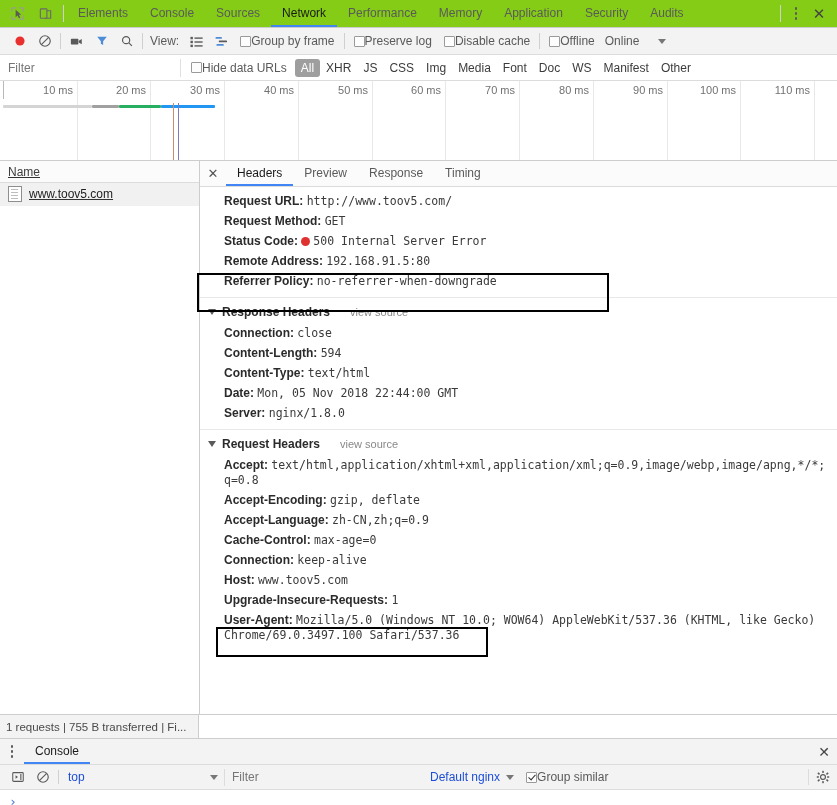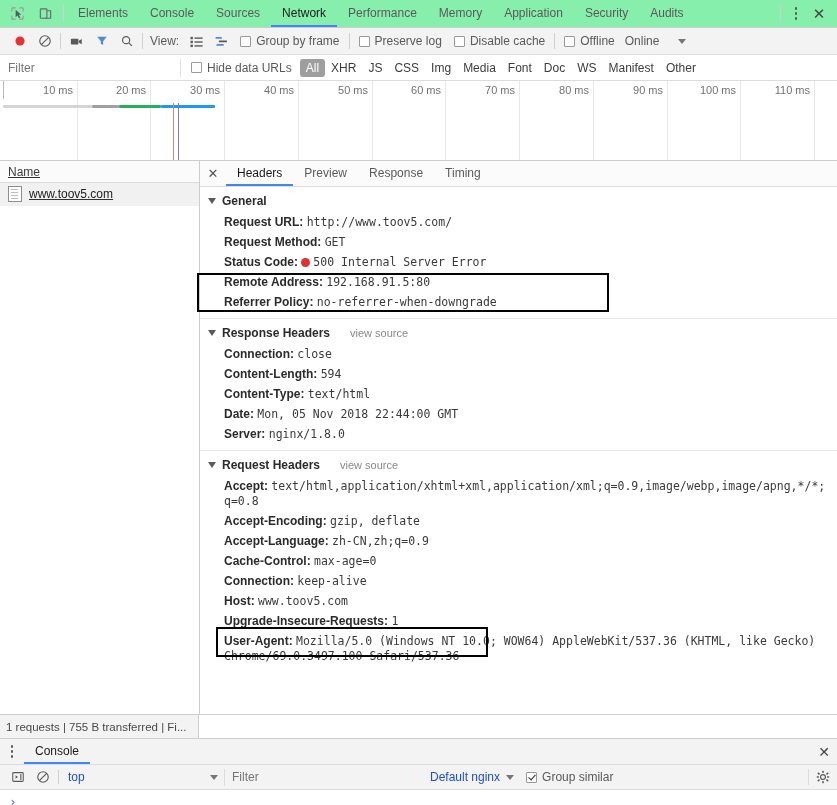--- a/index.html
+++ b/index.html
@@ -8,21 +8,21 @@
     background:#ffffff;
     font-family:"Liberation Sans", sans-serif;
     font-size:12px;color:#333;
     -webkit-font-smoothing:antialiased;
   }
   .app{width:837px;height:805px;position:relative;display:flex;flex-direction:column;}
 
   
   .tabbar{
     height:27px;min-height:27px;display:flex;align-items:stretch;
-    background:#86efac;border-bottom:1px solid #cdcdcd;
+    background:#84cc16;border-bottom:1px solid #cdcdcd;
   }
   .tb-icons{display:flex;align-items:center;padding:0 4px 0 6px;gap:6px;}
   .tb-ico{width:22px;height:20px;display:flex;align-items:center;justify-content:center;cursor:pointer;}
   .vsep{width:1px;background:#d0d0d0;margin:5px 3px;align-self:stretch;}
   .tabs{display:flex;align-items:stretch;flex:1;overflow:hidden;}
   .tab{
     display:flex;align-items:center;padding:0 11px;font-size:12px;color:#5a5a5a;
     cursor:pointer;white-space:nowrap;border-bottom:2px solid transparent;
   }
   .tab.sel{color:#1a1a1a;border-bottom:2px solid #4285f4;}
@@ -35,21 +35,21 @@
   .ntoolbar{
     height:26px;min-height:26px;display:flex;align-items:center;
     background:#f3f3f3;border-bottom:1px solid #dcdcdc;padding-left:7px;gap:0px;
   }
   .nt-ico{width:25px;height:22px;display:flex;align-items:center;justify-content:center;cursor:pointer;}
   .lbl{font-size:12px;color:#5a5a5a;padding:0 5px 0 4px;white-space:nowrap;}
   .cbx{width:11px;height:11px;border:1px solid #9a9a9a;background:#fdfdfd;border-radius:1px;display:inline-block;
        position:relative;flex:none;box-sizing:border-box;}
   .cbx.on::after{content:"";position:absolute;left:2.5px;top:0px;width:3px;height:6px;border:solid #333;
        border-width:0 1.6px 1.6px 0;transform:rotate(42deg);}
-  .cbwrap{display:flex;align-items:center;gap:5px;padding:0 6px;cursor:pointer;white-space:nowrap;}
+  .cbwrap{display:flex;align-items:center;padding:0 6px;cursor:pointer;white-space:nowrap;}
   .cbwrap span{font-size:12px;color:#5a5a5a;}
   .caret{width:0;height:0;border-left:4px solid transparent;border-right:4px solid transparent;border-top:5px solid #777;display:inline-block;}
 
   
   .filterbar{
     height:25px;min-height:25px;display:flex;align-items:center;
     background:#fff;border-bottom:1px solid #dcdcdc;
   }
   .finput{
     width:170px;height:16px;font-size:12px;color:#9a9a9a;padding-left:8px;
@@ -328,24 +328,20 @@
     <div class="detail">
       <div class="dt-tabs">
         <div class="dt-close">✕</div>
         <div class="dt-tab sel">Headers</div>
         <div class="dt-tab">Preview</div>
         <div class="dt-tab">Response</div>
         <div class="dt-tab">Timing</div>
       </div>
       <div class="hdrs" id="hdrs">
           <div class="sect">
-            <div class="sect-h">
-              <span class="tri"></span>
-              <b>General</b>
-            </div>
             <div class="row"><span class="k">Request URL: </span><span class="v">http://www.toov5.com/</span></div>
             <div class="row"><span class="k">Request Method: </span><span class="v">GET</span></div>
             <div class="row"><span class="k">Status Code: </span><span class="dot500"></span><span class="v">500 Internal Server Error</span></div>
             <div class="row"><span class="k">Remote Address: </span><span class="v">192.168.91.5:80</span></div>
             <div class="row"><span class="k">Referrer Policy: </span><span class="v">no-referrer-when-downgrade</span></div>
           </div>
           <div class="sect">
             <div class="sect-h">
               <span class="tri"></span>
               <b>Response Headers</b>

